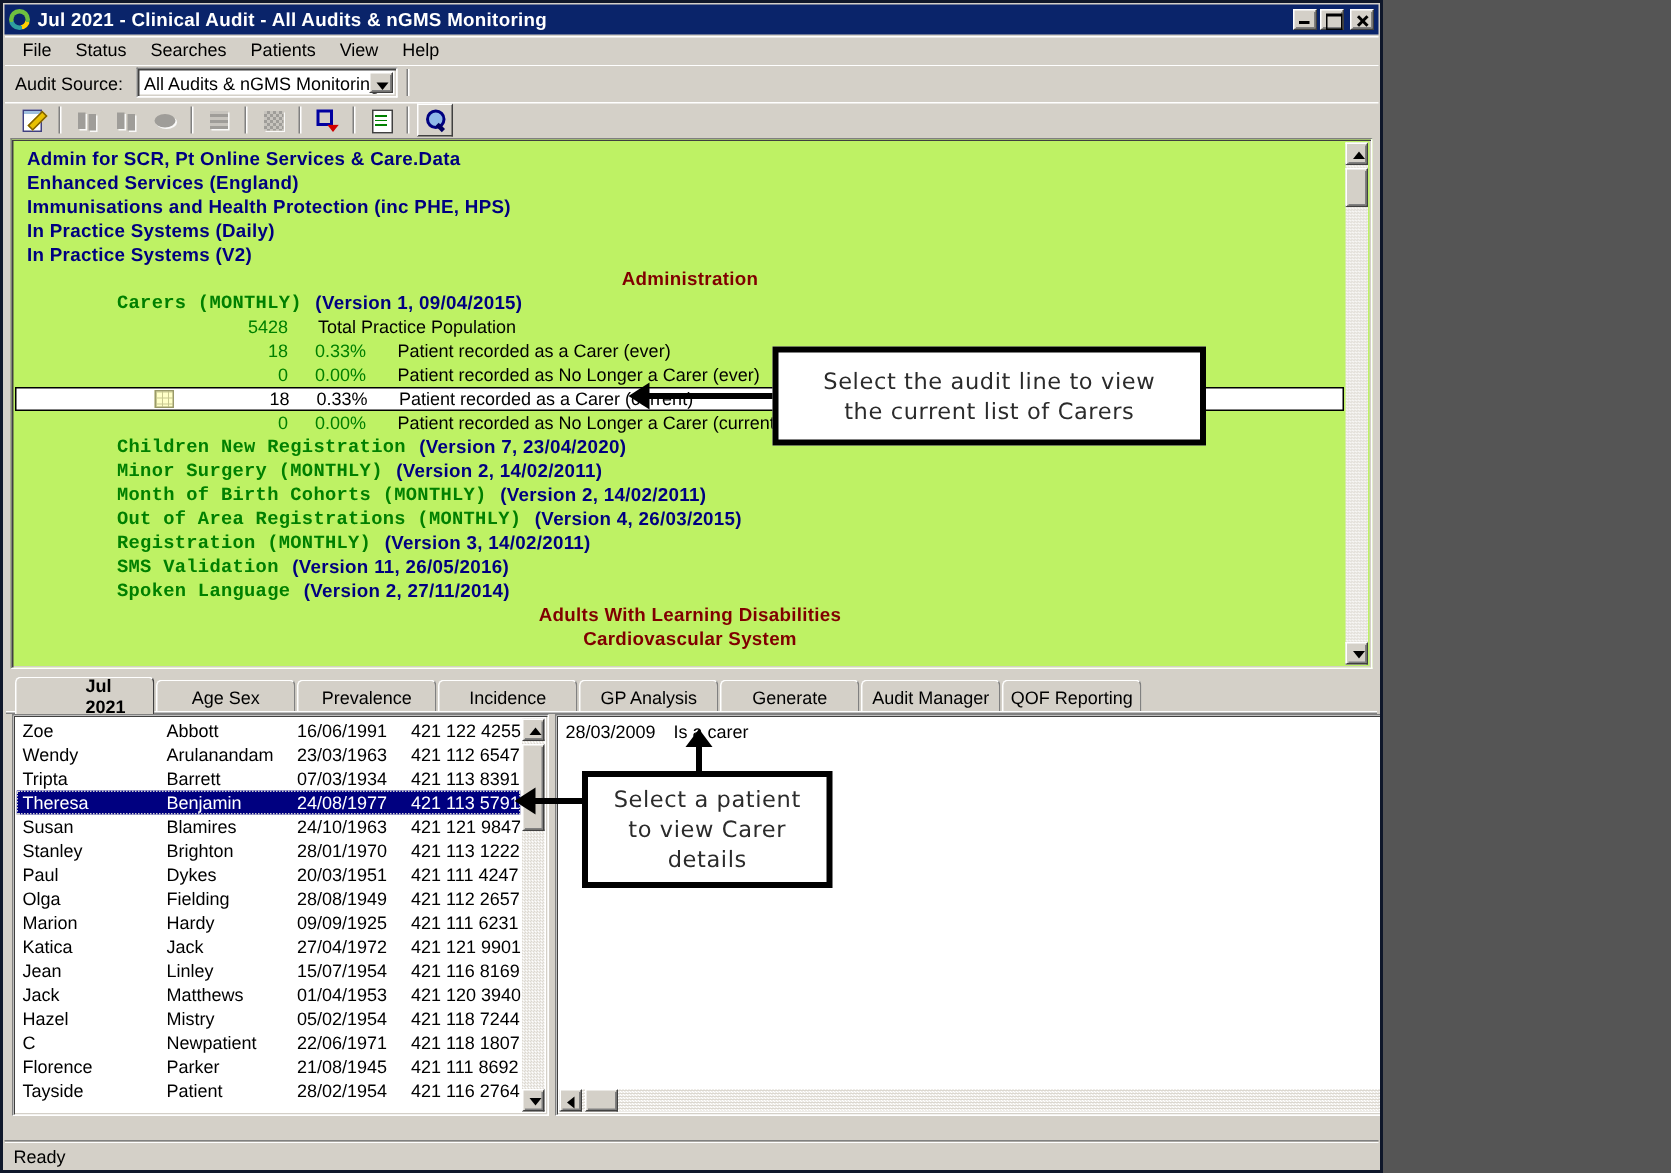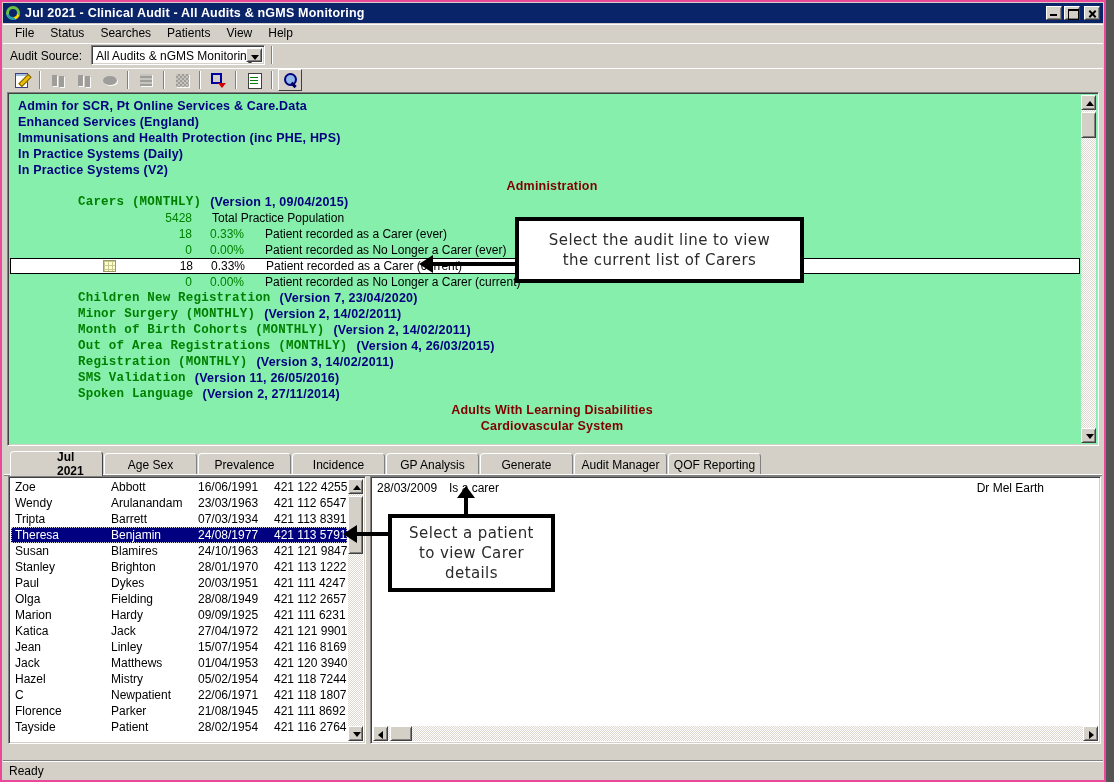--- a/index.html
+++ b/index.html
@@ -1,17 +1,17 @@
 <!DOCTYPE html>
 <html><head>
 <meta charset="utf-8">
 <style>
   * { margin:0; padding:0; box-sizing:border-box; }
   body { background:#555; font-family:"Liberation Sans", sans-serif; }
-  .window { position:relative; width:1106px; height:782px; background:#d4d0c8; border:2px solid #ec4899; overflow:hidden; }
+  .window { position:relative; width:922px; height:782px; background:#d4d0c8; border:2px solid #0f172a; overflow:hidden; }
 
   
   .sunken { border:1px solid; border-color:#808080 #fff #fff #808080;
             box-shadow: inset 1px 1px 0 #404040, inset -1px -1px 0 #d4d0c8; }
   .raised { border:1px solid; border-color:#fff #404040 #404040 #fff;
             box-shadow: inset 1px 1px 0 #d4d0c8, inset -1px -1px 0 #808080; }
 
   
   .titlebar { position:absolute; top:1px; left:1px; right:1px; height:20px; background:#0a246a;
               display:flex; align-items:center; padding:0 3px; }
@@ -71,21 +71,21 @@
   .art-report-icon::before { content:""; position:absolute; left:2px; top:1px; width:12px; height:14px; background:#fff; border:1px solid #404040; }
   .art-report-icon::after { content:""; position:absolute; left:4px; top:4px; width:8px; height:8px;
       background:repeating-linear-gradient(0deg,#008000 0 1px, transparent 1px 3px); }
   
   .art-find-patient-icon::before { content:""; position:absolute; left:2px; top:1px; width:9px; height:9px; border:2px solid #000080;
       border-radius:50%; background:#8fb8e8; }
   .art-find-patient-icon::after { content:""; position:absolute; left:10px; top:10px; width:3px; height:6px; background:#000060; transform:rotate(-45deg); }
   .tb-btn.disabled { opacity:.9; }
 
   
-  .audit-list { position:absolute; top:90px; left:5px; right:5px; height:354px; background:#86efac; }
+  .audit-list { position:absolute; top:90px; left:5px; right:5px; height:354px; background:#bef264; }
   .audit-rows { position:absolute; left:2px; top:2px; right:18px; bottom:2px; overflow:hidden; padding-top:3px; }
   .arow { height:16px; display:flex; align-items:center; font-size:12.5px; font-weight:bold; white-space:nowrap; position:relative; letter-spacing:.2px; }
   .arow.cat.lvl0 { padding-left:8px; } .arow.cat.lvl1 { padding-left:14px;justify-content:center; }
   .c-navy { color:#000080; } .c-maroon { color:#800000; }
   .arow.audit { padding-left:68px; }
   .a-name { color:#008000;font-family:Liberation Mono, monospace; } .a-ver { color:#000080; margin-left:9px; }
   .arow.stat { font-weight:normal; letter-spacing:0; font-size:12px; }
   .a-count { width:182px; text-align:right; color:#008000; }
   .a-pct { margin-left:18px; width:40px; color:#008000; }
   .a-pct:empty { width:0; margin-left:0; }
@@ -298,21 +298,21 @@
           <span class="a-cat">Cardiovascular System</span>
         </div>
       </div>
     <div class="vscroll">
       <div class="sb-btn raised up"></div>
       <div class="sb-thumb raised" style="top:17px; left:0; width:15px; height:26px;"></div>
       <div class="sb-btn raised down"></div>
     </div>
   </div>
 
-  <div class="callout" style="left:513px; top:215px; width:289px; height:66px;">
+  <div class="callout" style="left:513px; top:229px; width:289px; height:66px;">
     <span>Select the audit line to view</span>
     <span>the current list of Carers</span>
   </div>
   <div class="arr-line" style="left:430px; top:260px; width:84px; height:4px;"></div>
   <div class="arr-head" style="left:417px; top:253px; border-top:9px solid transparent; border-bottom:9px solid transparent; border-right:14px solid #000;"></div>
 
   <div id="tabstrip">
       <div class="tab active" style="left: 8px; width: 93px; padding-left: 46px;">Jul 2021</div>
       <div class="tab" style="left: 102px; width: 93px;">Age Sex</div>
       <div class="tab" style="left: 196px; width: 93px;">Prevalence</div>

